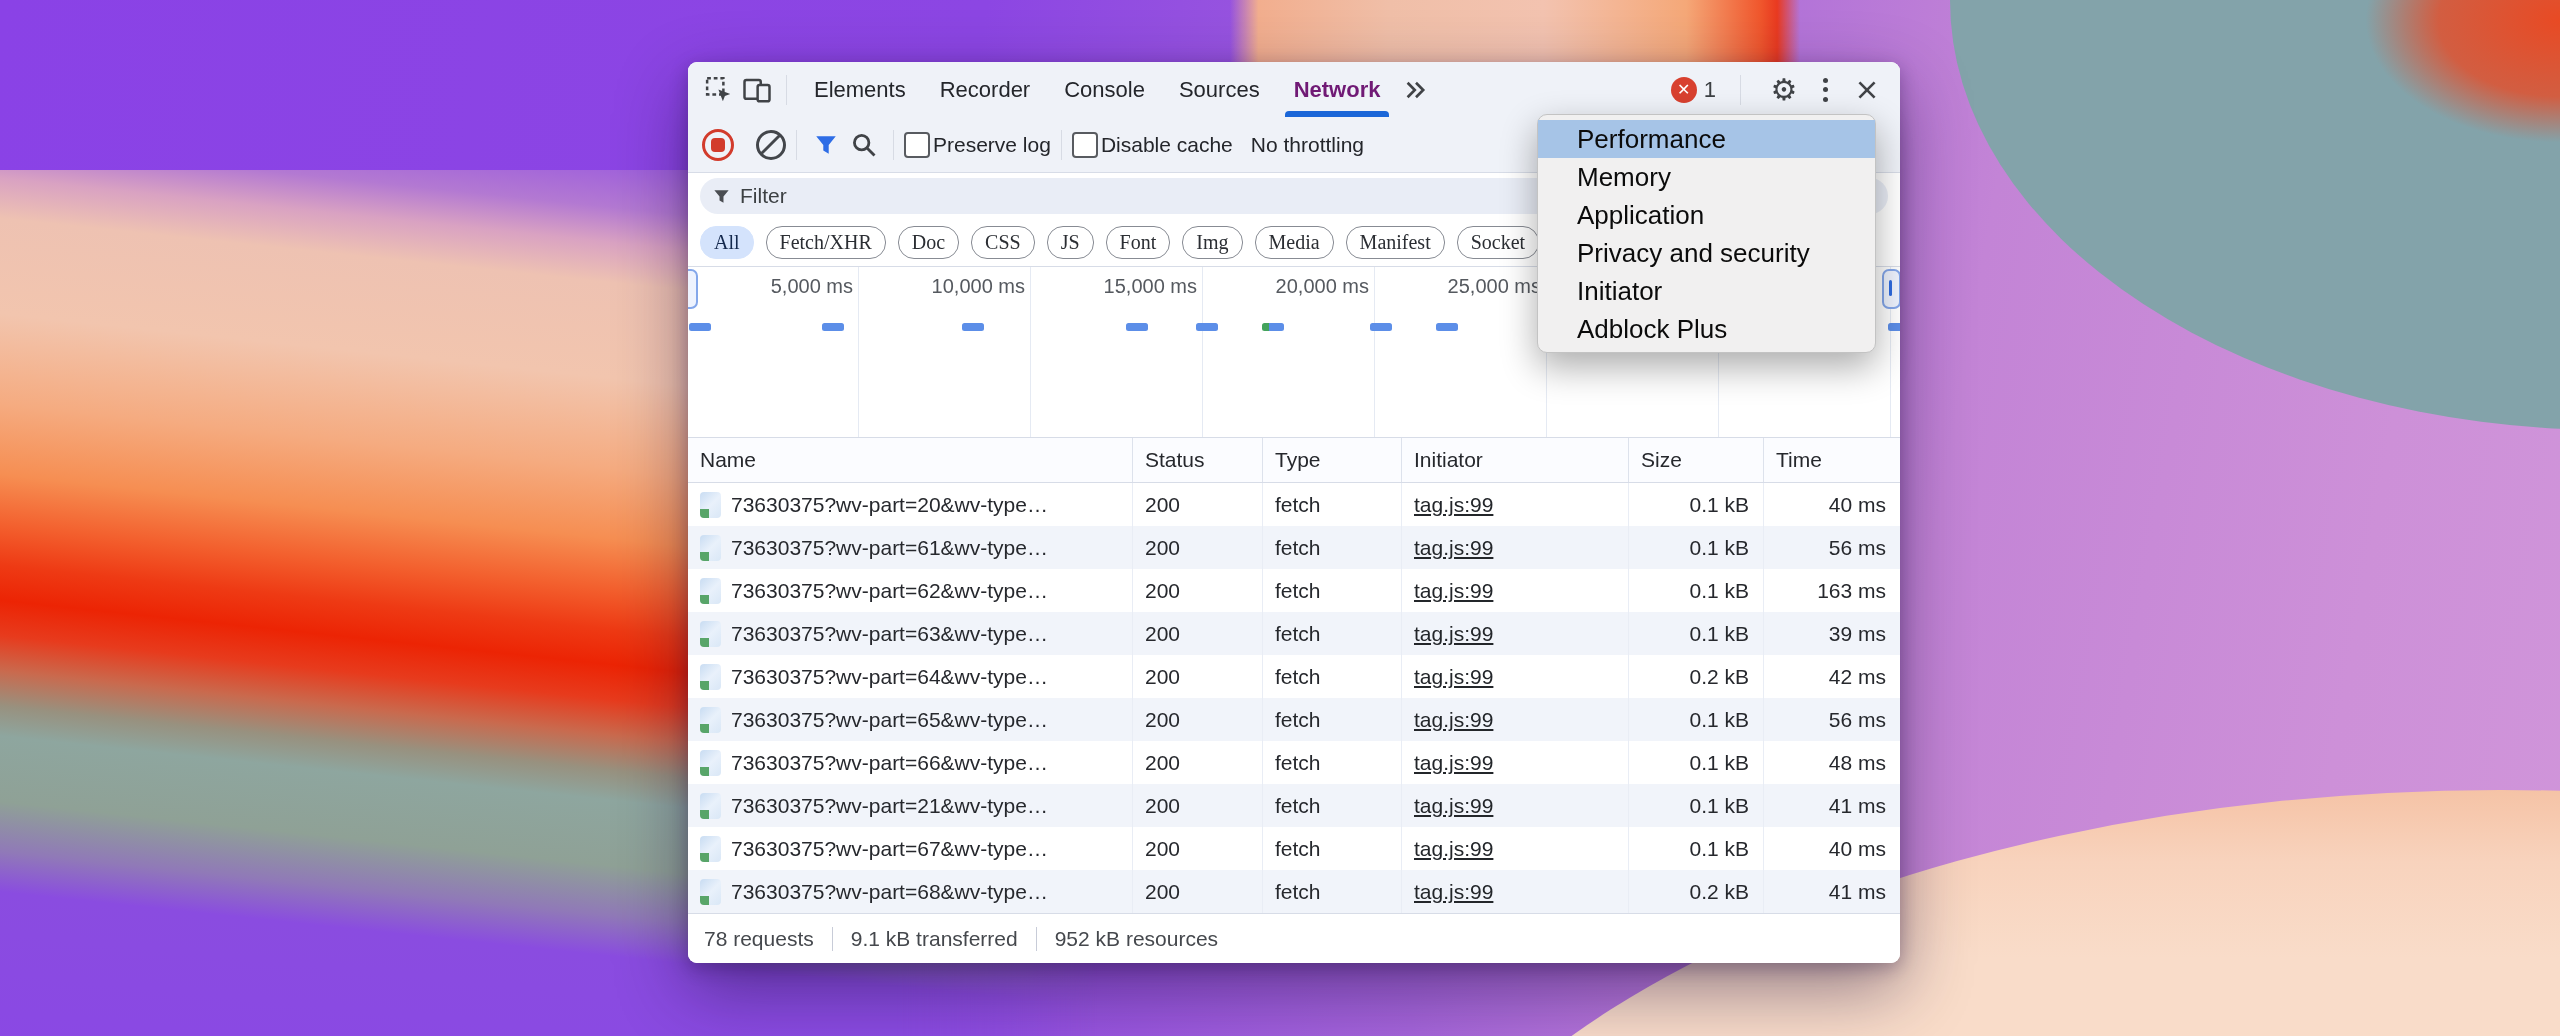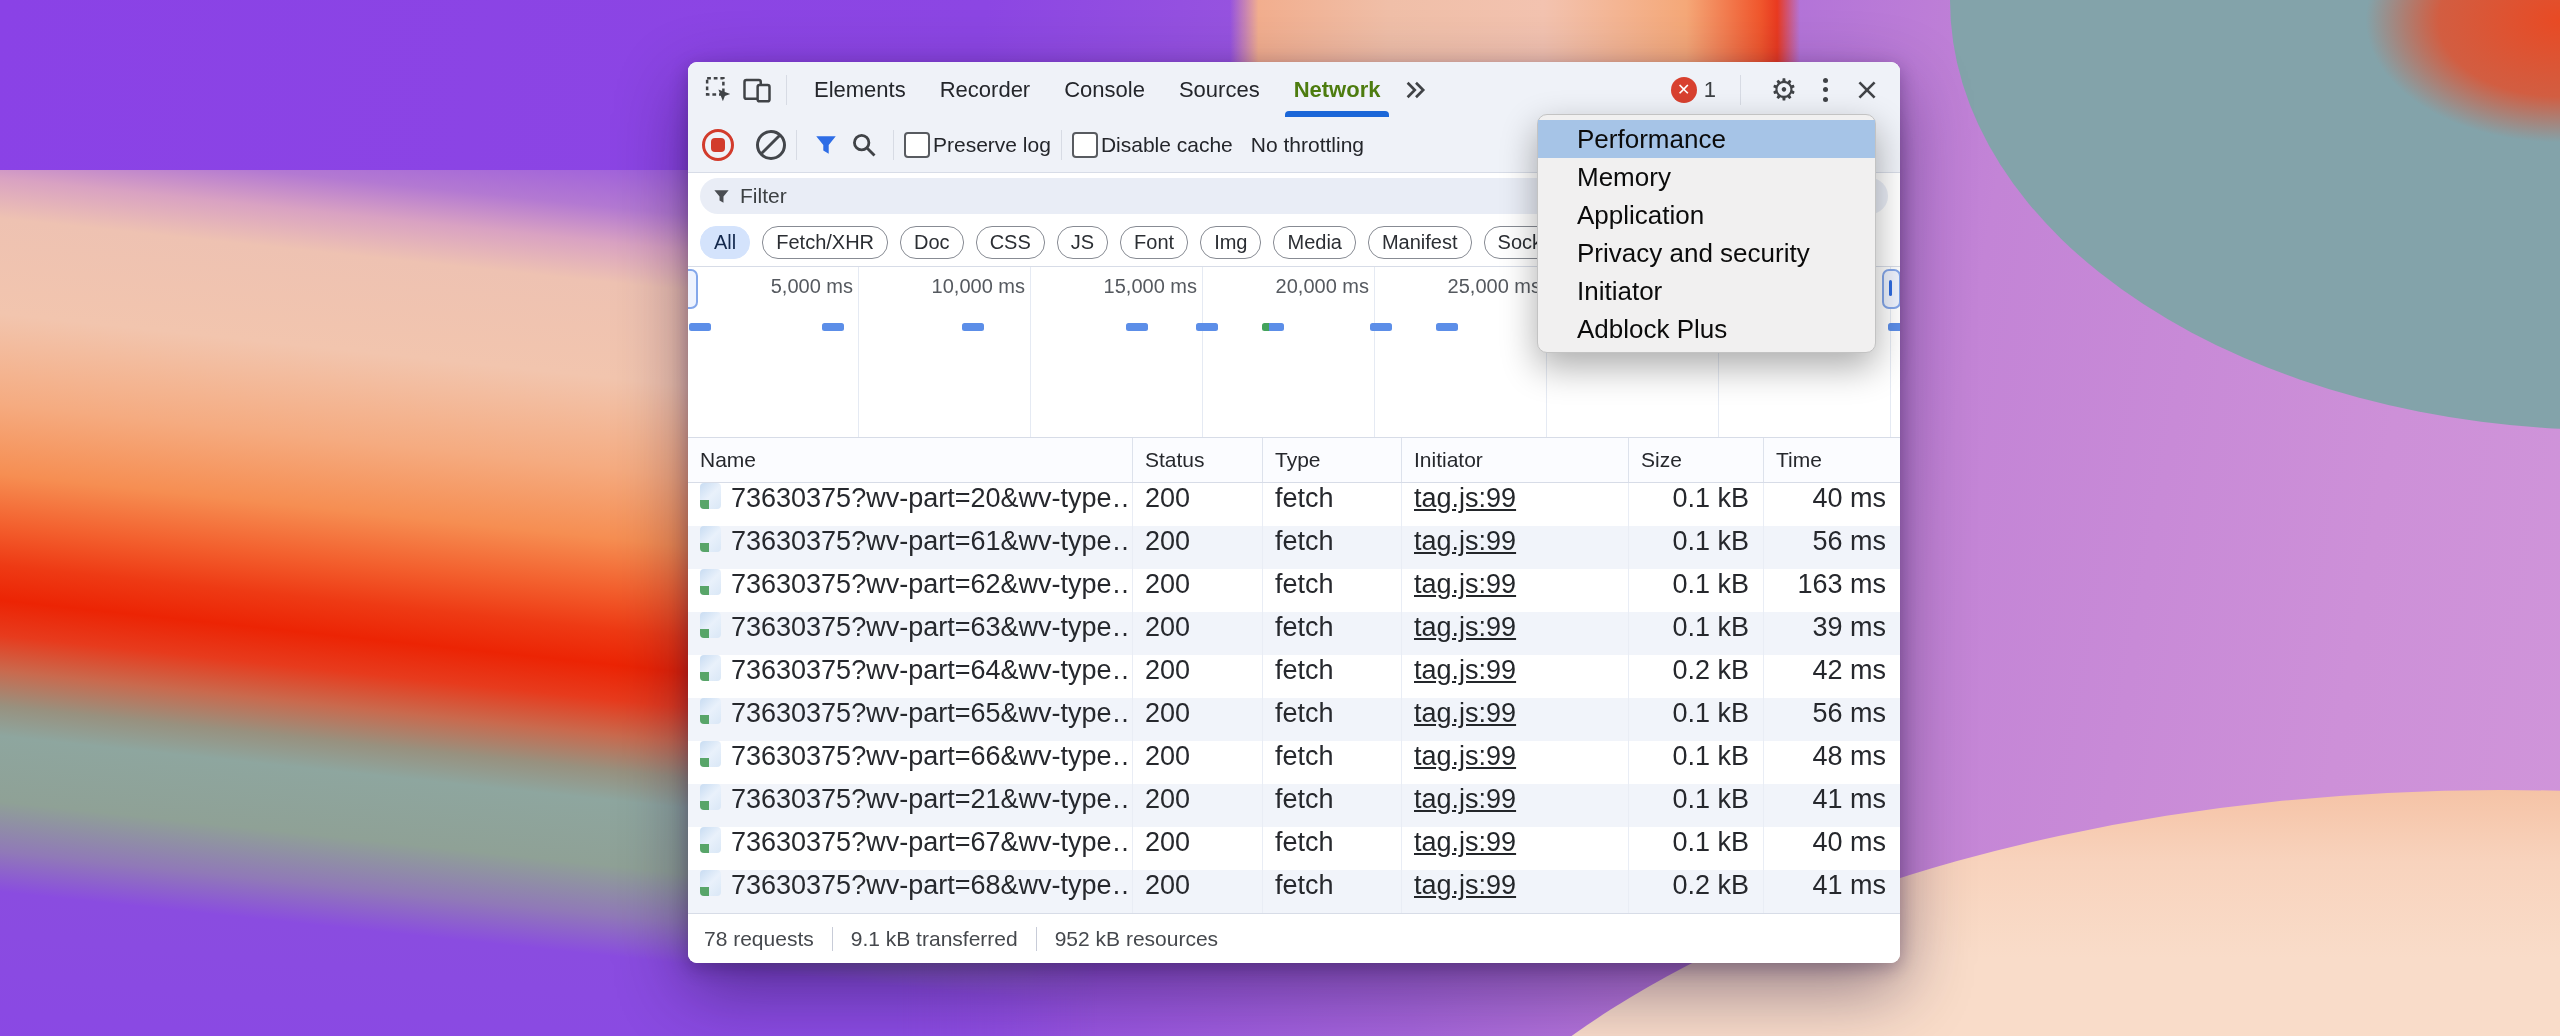--- a/index.html
+++ b/index.html
@@ -19,21 +19,21 @@
   .salmon-top{position:absolute;left:1230px;top:0;width:570px;height:64px;
     background:linear-gradient(90deg,rgba(242,174,142,0) 0%,#f2ae8e 5%,#f0bfa8 28%,#f3c3b0 55%,#f5a878 80%,#f0572d 93%,#e93a20 96%,rgba(233,58,32,0) 100%);}
   
   .devtools{position:absolute;left:688px;top:62px;width:1212px;height:901px;background:#fff;border-radius:9px;
     overflow:hidden;box-shadow:0 26px 70px rgba(25,8,55,.45),0 5px 18px rgba(25,8,55,.28);}
   .tabbar{height:55px;background:#eff2f8;display:flex;align-items:center;padding:0 14px 0 12px;position:relative;}
   .icon-btn{display:flex;align-items:center;justify-content:center;width:38px;height:38px;flex:0 0 auto;}
   .vdiv{width:1px;height:30px;background:#d7dbe4;margin:0 10px;flex:0 0 auto;}
   .tabs{display:flex;align-items:center;height:100%;}
   .tab{position:relative;height:100%;display:flex;align-items:center;padding:0 17px;font-size:22px;color:#24262b;cursor:default;white-space:nowrap;}
-  .tab.active{color:#4d7c0f;font-weight:bold;}
+  .tab.active{color:#701a75;font-weight:bold;}
   .tab.active::after{content:'';position:absolute;left:8px;right:8px;bottom:0;height:6px;border-radius:4px 4px 0 0;background:#1a66d8;}
   .right-cluster{margin-left:auto;display:flex;align-items:center;gap:14px;}
   .err-badge{display:flex;align-items:center;gap:7px;}
   .err-circle{width:26px;height:26px;border-radius:50%;background:#d8402f;color:#fff;display:flex;align-items:center;justify-content:center;font-size:16px;font-weight:bold;}
   .err-count{font-size:22px;color:#3c4043;}
   .dots{display:flex;flex-direction:column;gap:4.5px;padding:0 6px;}
   .dots i{width:5px;height:5px;border-radius:50%;background:#404347;}
   
   .toolbar{height:55px;background:#eff2f8;border-bottom:1px solid #d7dce7;display:flex;align-items:center;padding:0 14px;}
   .rec{width:26px;height:26px;border:3px solid #d23b2c;border-radius:50%;position:relative;margin-right:22px;flex:0 0 auto;}
@@ -42,21 +42,21 @@
   .blk::after{content:'';position:absolute;left:-2px;top:10px;width:27px;height:3px;background:#43464b;transform:rotate(-45deg);}
   .cb{width:22px;height:22px;border:2.5px solid #585b60;border-radius:4px;background:#fff;flex:0 0 auto;}
   .cb-wrap{display:flex;align-items:center;gap:3px;font-size:21px;color:#24262b;white-space:nowrap;}
   .throttle{font-size:21px;color:#24262b;margin-left:18px;white-space:nowrap;}
   
   .filter-row{height:46px;background:#fff;display:flex;align-items:center;padding:0 12px;}
   .filter-pill{height:36px;width:1188px;background:#e9edf6;border-radius:18px;display:flex;align-items:center;padding:0 0 0 12px;box-sizing:border-box;}
   .filter-pill .ph{font-size:21px;color:#3c4043;margin-left:9px;}
   
   .chips{height:48px;background:#fff;border-bottom:1px solid #d7dce7;display:flex;align-items:center;gap:12px;padding:0 12px;box-sizing:border-box;}
-  .chip{font-size:20px;color:#2b2e33;border:1.5px solid #878b93;border-radius:16px;padding:4px 13px;background:#fff;white-space:nowrap;}
+  .chip{font-size:20px;color:#2b2e33;border:1.5px solid #878b93;border-radius:16px;padding:4px 13px;background:#fff;white-space:nowrap;font-family:Liberation Serif, serif;}
   .chip.selected{background:#d4e3fc;border-color:#d4e3fc;color:#13284d;}
   
   .overview{position:relative;height:170px;background:#fff;border-bottom:1px solid #d7dce7;overflow:hidden;}
   .gl{position:absolute;top:0;bottom:0;width:1px;background:#e5eaf3;}
   .gl1{left:170px}.gl2{left:342px}.gl3{left:514px}.gl4{left:686px}.gl5{left:858px}.gl6{left:1030px}.gl7{left:1202px}
   .rlabel{position:absolute;top:8px;font-size:20px;color:#55595f;white-space:nowrap;}
   .rl1{right:1047px}.rl2{right:875px}.rl3{right:703px}.rl4{right:531px}.rl5{right:359px}
   .marks{position:absolute;left:0;top:0;right:0;bottom:0;}
   .mark{position:absolute;top:56px;width:22px;height:8px;border-radius:2.5px;background:#5c8ee8;}
   .mark.green{background:linear-gradient(90deg,#44a35c 0 7px,#5c8ee8 7px);}
@@ -65,21 +65,21 @@
   .handle.right{left:1194px;}
   .handle.right::after{content:'';position:absolute;left:5px;top:9px;width:3px;height:16px;background:#2e6bdf;border-radius:2px;}
   
   .grid{display:grid;grid-template-columns:445px 130px 139px 227px 135px 136px;}
   .thead{height:45px;background:#fbfcff;border-bottom:1px solid #d7dce7;box-sizing:border-box;text-align:center;}
   .th{display:flex;align-items:center;padding-left:12px;font-size:21px;color:#26282d;border-right:1px solid #dde2ec;box-sizing:border-box;}
   .th:last-child{border-right:none;}
   .tbody{background:#fff;}
   .trow{height:43px;}
   .trow.alt{background:#f1f4fa;}
-  .cell{display:flex;padding-left:12px;font-size:27px;color:#26282d;border-right:1px solid #e9edf5;box-sizing:border-box;overflow:hidden;white-space:nowrap;}
+  .cell{display:flex;align-items:center;padding-left:12px;font-size:21px;color:#26282d;border-right:1px solid #e9edf5;box-sizing:border-box;overflow:hidden;white-space:nowrap;}
   .cell:last-child{border-right:none;}
   .cell.num{justify-content:flex-end;padding-right:14px;padding-left:0;}
   .doc-icon{width:21px;height:26px;border-radius:4px;background:linear-gradient(135deg,#c8dcf2 0%,#e9f1fb 50%,#d9e7f6 100%);position:relative;overflow:hidden;margin-right:10px;flex:0 0 auto;}
   .doc-icon::after{content:'';position:absolute;left:0;bottom:0;width:9px;height:9px;background:#58a569;}
   .init-link{text-decoration:underline;color:#23262a;}
   
   .statusbar{height:50px;background:#fff;border-top:1px solid #d7dce7;display:flex;align-items:center;padding:0 16px;box-sizing:border-box;}
   .statusbar .txt{font-size:21px;color:#45484d;white-space:nowrap;}
   .sep{width:1px;height:24px;background:#c8ccd8;margin:0 18px;}
   

